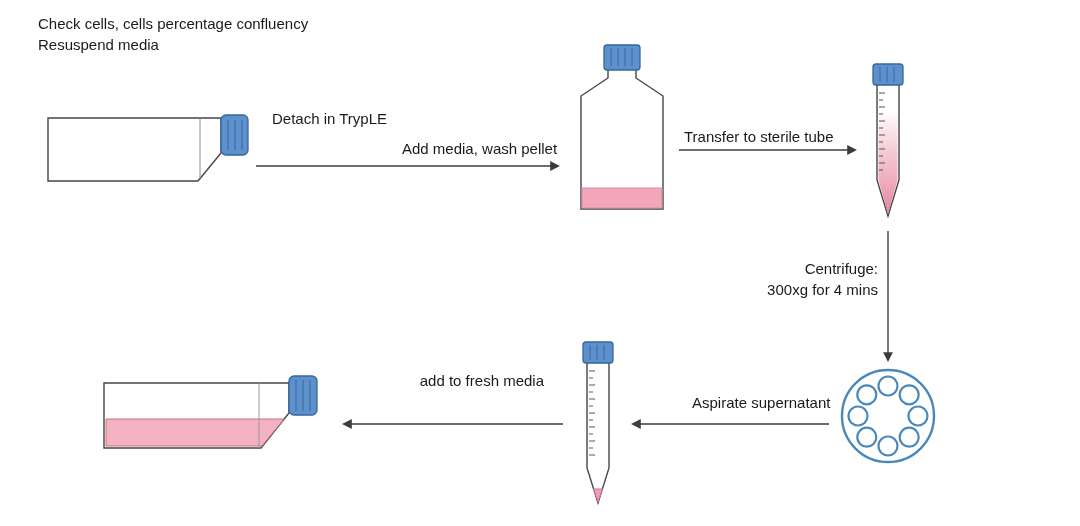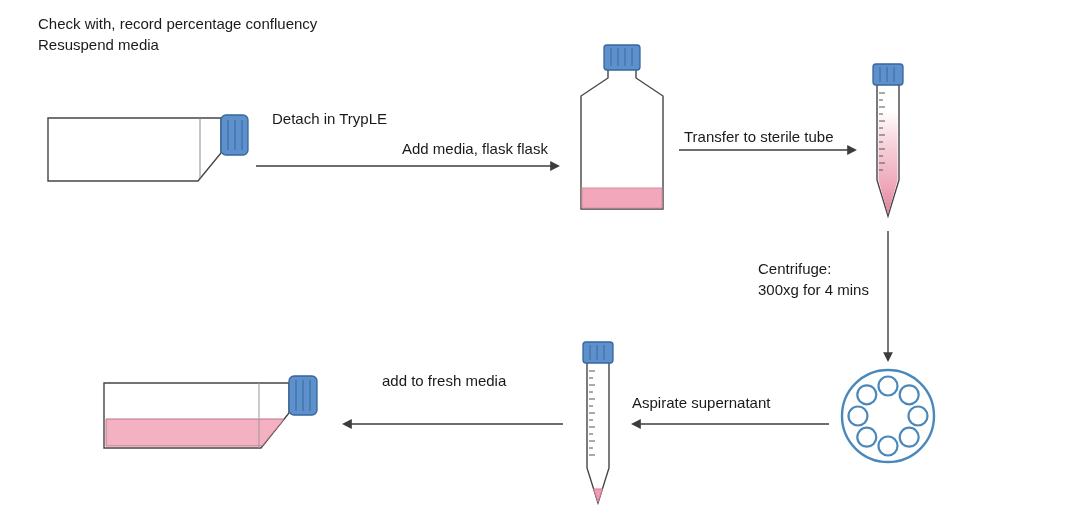--- a/index.html
+++ b/index.html
@@ -1,20 +1,20 @@
 <!DOCTYPE html>
 <html><head>
 <meta charset="utf-8">
 <style>
   html,body{margin:0;padding:0;background:#ffffff;}
   .canvas{position:relative;width:1080px;height:526px;background:#ffffff;
           font-family:"Liberation Sans",sans-serif;color:#1a1a1a;overflow:hidden;}
   .canvas svg{position:absolute;left:0;top:0;}
   .lbl{position:absolute;font-size:15px;line-height:21px;white-space:nowrap;}
-  .lbl.center{text-align:left;}
+  .lbl.center{text-align:right;}
 </style>
 </head>
 <body>
 
 <div class="canvas">
 
   <svg width="1080" height="526" viewBox="0 0 1080 526">
     <defs>
       <marker id="ah" viewBox="0 0 10 10" refX="8" refY="5" markerWidth="7" markerHeight="7" orient="auto-start-reverse">
         <path d="M0,0 L10,5 L0,10 Z" fill="#3c3c3c"></path>
@@ -82,36 +82,36 @@
     <g>
       <path d="M104,383 L289,383 L289,413 L261,448 L104,448 Z" fill="#ffffff" stroke="#454545" stroke-width="1.4"></path>
       <path d="M106,419 L284,419 L262,446 L106,446 Z" fill="#f3b1c2" stroke="#bf7289" stroke-width="1"></path>
       <path d="M259,383 V448" stroke="#9a9a9a" stroke-width="1"></path>
       <rect x="289" y="376" width="28" height="39" rx="5" fill="#5e90cc" stroke="#34679e" stroke-width="1.3"></rect>
       <path d="M296,380 V411 M303,380 V411 M310,380 V411" stroke="#3d72aa" stroke-width="1.3"></path>
     </g>
   </svg>
 
   <div class="lbl" style="left:38px;top:13px">
-    <div>Check with, record percentage confluency</div>
+    <div>Check cells, cells percentage confluency</div>
     <div>Resuspend media</div>
   </div>
 
   <div class="lbl" style="left:272px;top:108px">
     <div>Detach in TrypLE</div>
   </div>
 
-  <div class="lbl" style="left:402px;top:138px">Add media, flask flask</div>
+  <div class="lbl" style="left:402px;top:138px">Add media, wash pellet</div>
 
   <div class="lbl" style="left:684px;top:126px">Transfer to sterile tube</div>
 
   <div class="lbl center" style="left:758px;top:258px;width:120px">
     <div>Centrifuge:</div>
     <div>300xg for 4 mins</div>
   </div>
 
-  <div class="lbl" style="left:632px;top:392px">Aspirate supernatant</div>
+  <div class="lbl" style="left:692px;top:392px">Aspirate supernatant</div>
 
   <div class="lbl center" style="left:382px;top:370px;width:162px">
     <div>add to fresh media</div>
   </div>
 
 </div>
 
 </body></html>

